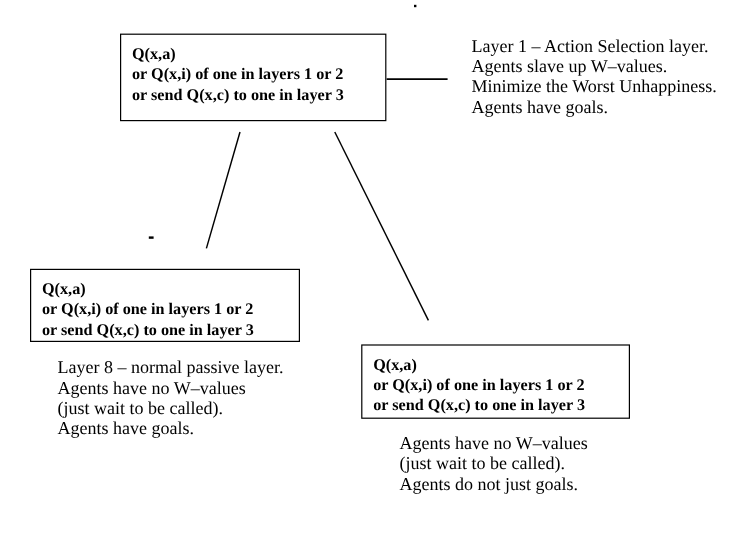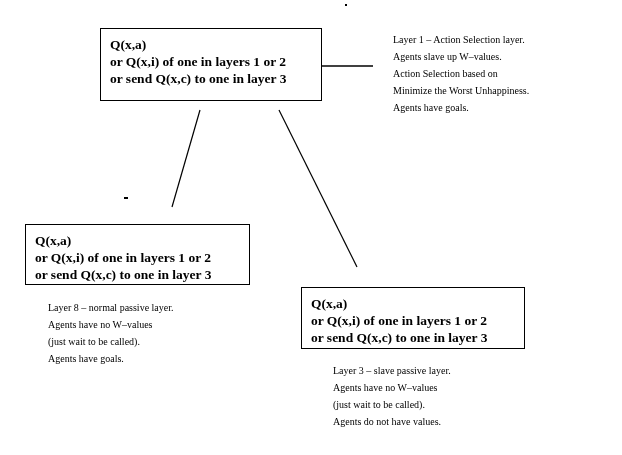--- a/index.html
+++ b/index.html
@@ -26,21 +26,21 @@
     font-size: 13.5px;
     line-height: 17px;
     white-space: nowrap;
   }
   .node-box .line {
     display: block;
   }
   .caption {
     position: absolute;
     font-weight: normal;
-    font-size: 10px;
+    font-size: 15px;
     line-height: 17px;
     white-space: nowrap;
   }
   .caption .line {
     display: block;
   }
   .connector-layer {
     position: absolute;
     left: 0;
     top: 0;
@@ -81,21 +81,20 @@
 
   <div class="node-box" id="box-layer1">
     <span class="line">Q(x,a)</span>
     <span class="line">or Q(x,i) of one in layers 1 or 2</span>
     <span class="line">or send Q(x,c) to one in layer 3</span>
   </div>
 
   <div class="caption" id="caption-layer1">
     <span class="line">Layer 1 – Action Selection layer.</span>
     <span class="line">Agents slave up W–values.</span>
-    <span class="line">Action Selection based on</span>
     <span class="line">Minimize the Worst Unhappiness.</span>
     <span class="line">Agents have goals.</span>
   </div>
 
   <div class="node-box" id="box-layer2">
     <span class="line">Q(x,a)</span>
     <span class="line">or Q(x,i) of one in layers 1 or 2</span>
     <span class="line">or send Q(x,c) to one in layer 3</span>
   </div>
 
@@ -106,19 +105,18 @@
     <span class="line">Agents have goals.</span>
   </div>
 
   <div class="node-box" id="box-layer3">
     <span class="line">Q(x,a)</span>
     <span class="line">or Q(x,i) of one in layers 1 or 2</span>
     <span class="line">or send Q(x,c) to one in layer 3</span>
   </div>
 
   <div class="caption" id="caption-layer3">
-    <span class="line">Layer 3 – slave passive layer.</span>
     <span class="line">Agents have no W–values</span>
     <span class="line">(just wait to be called).</span>
-    <span class="line">Agents do not have values.</span>
+    <span class="line">Agents do not just goals.</span>
   </div>
 
 </div>
 
 </body></html>

